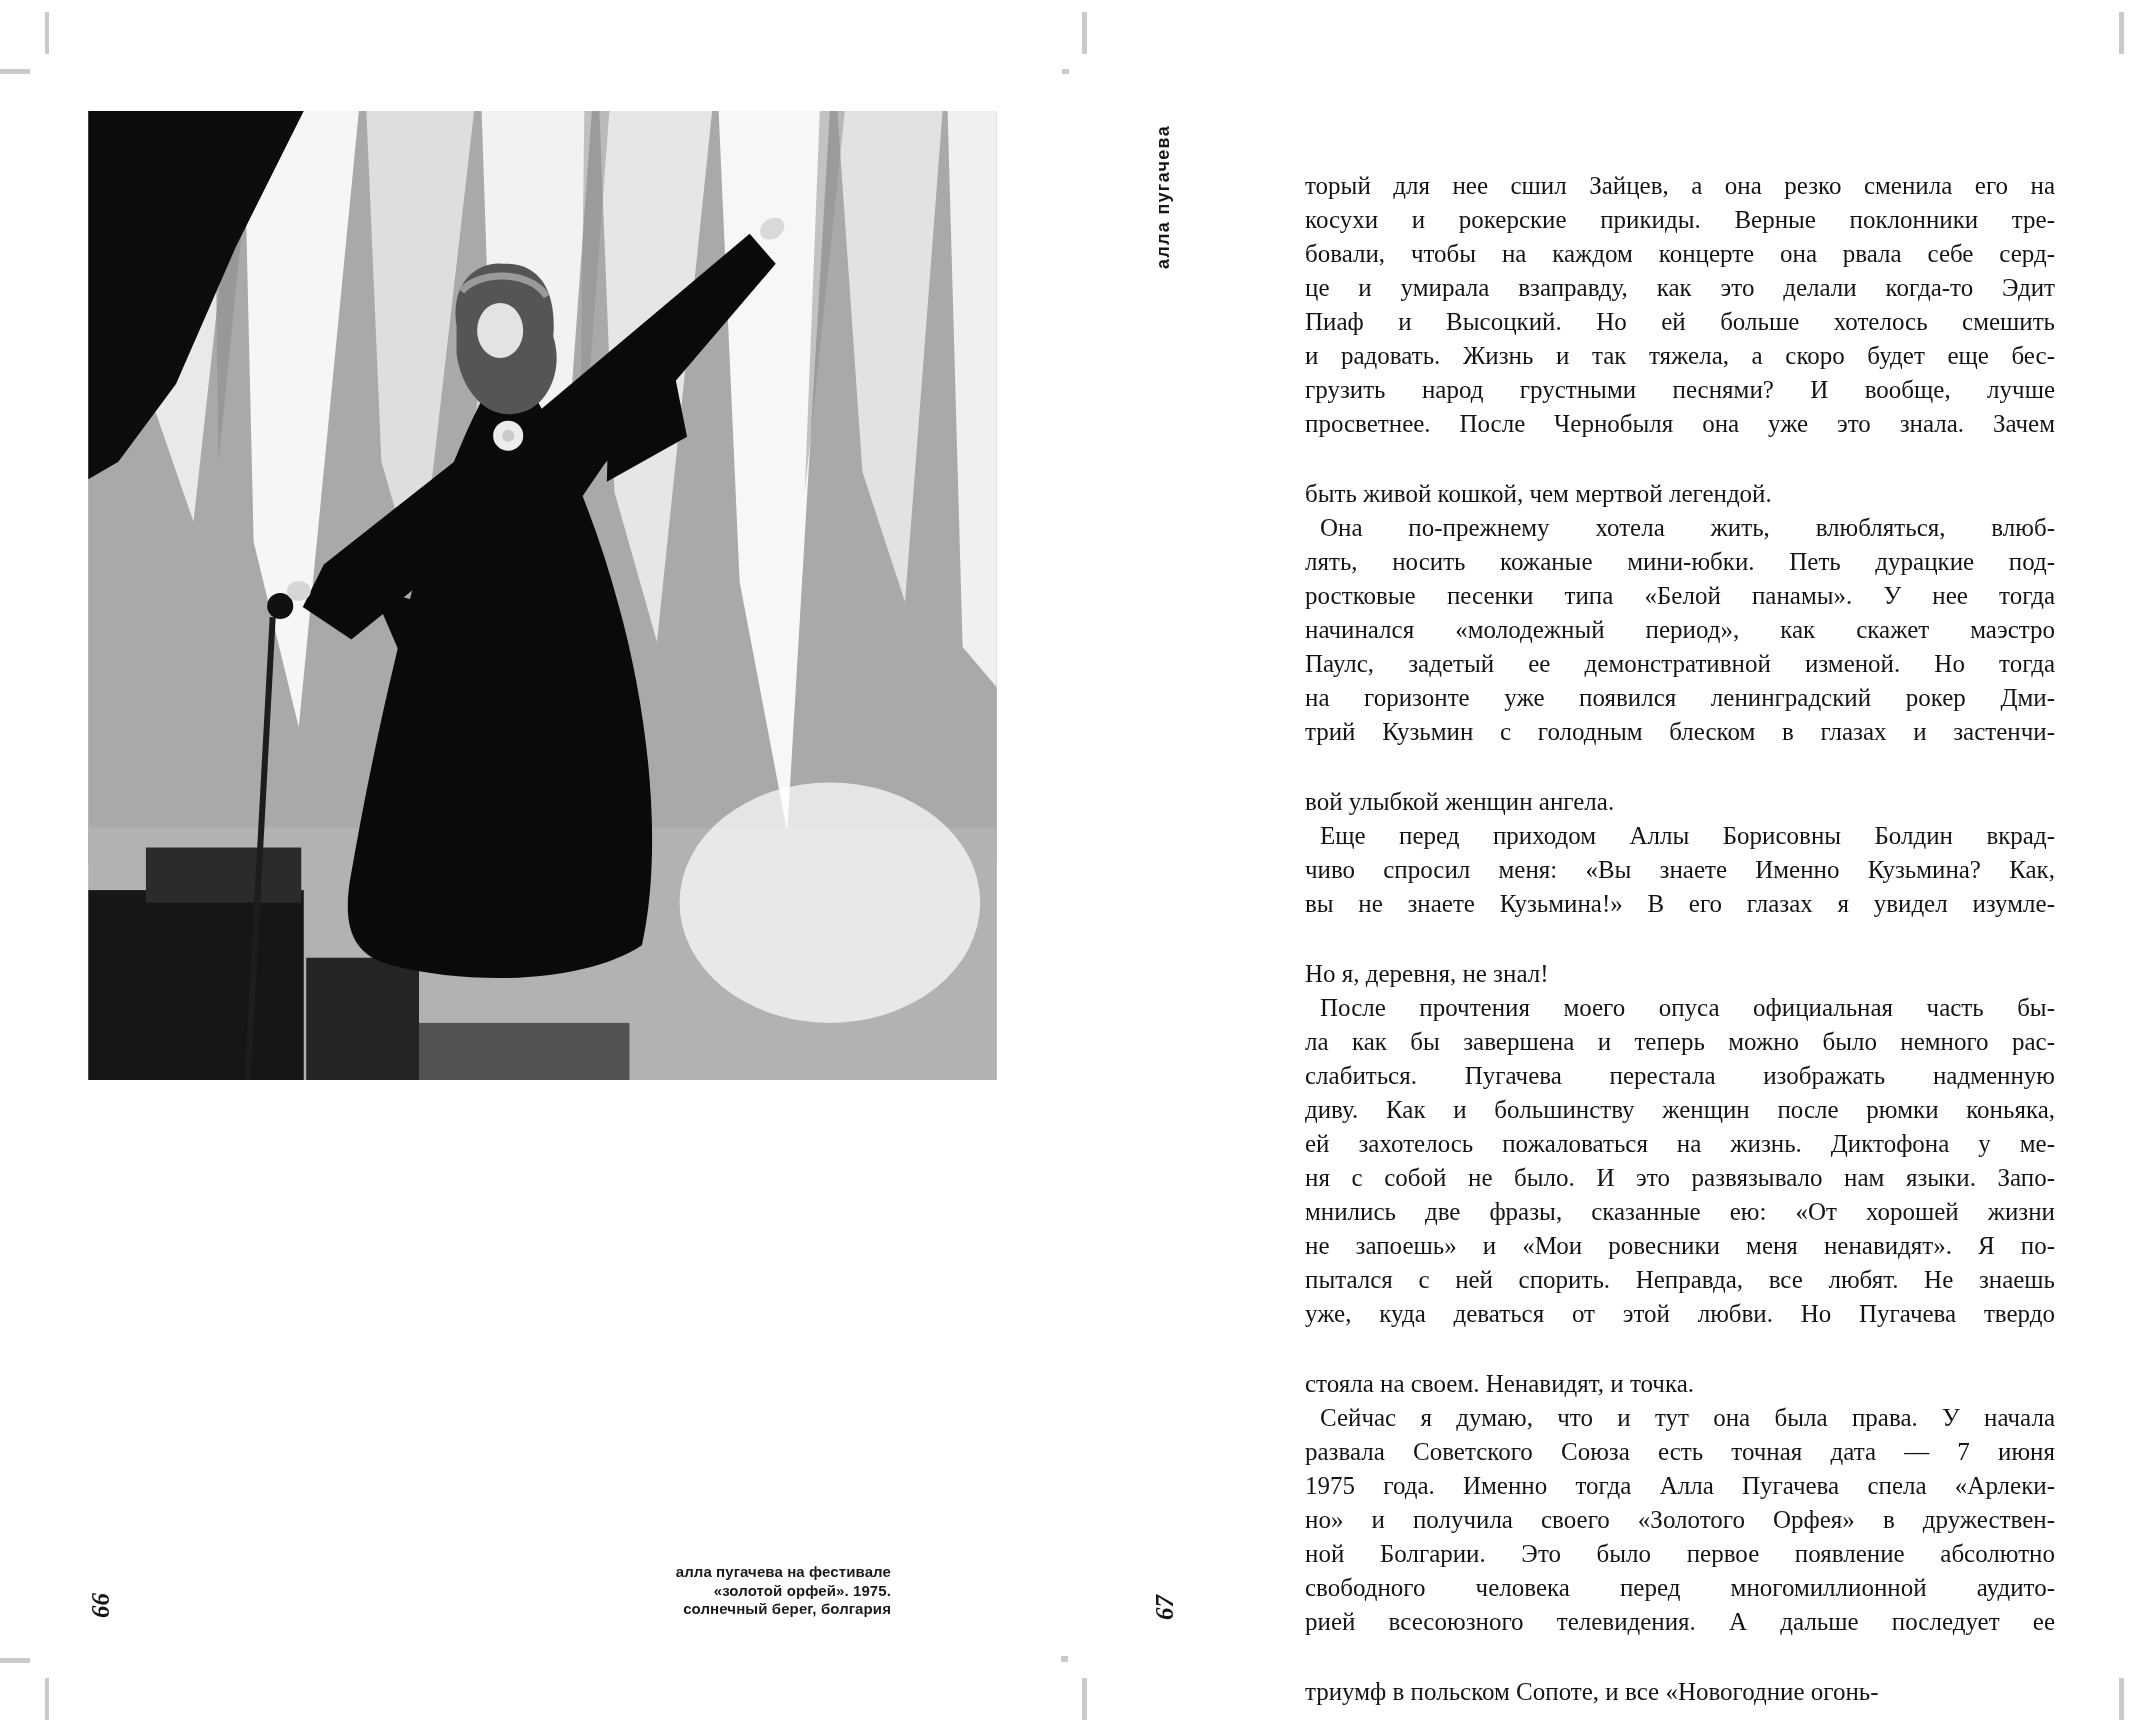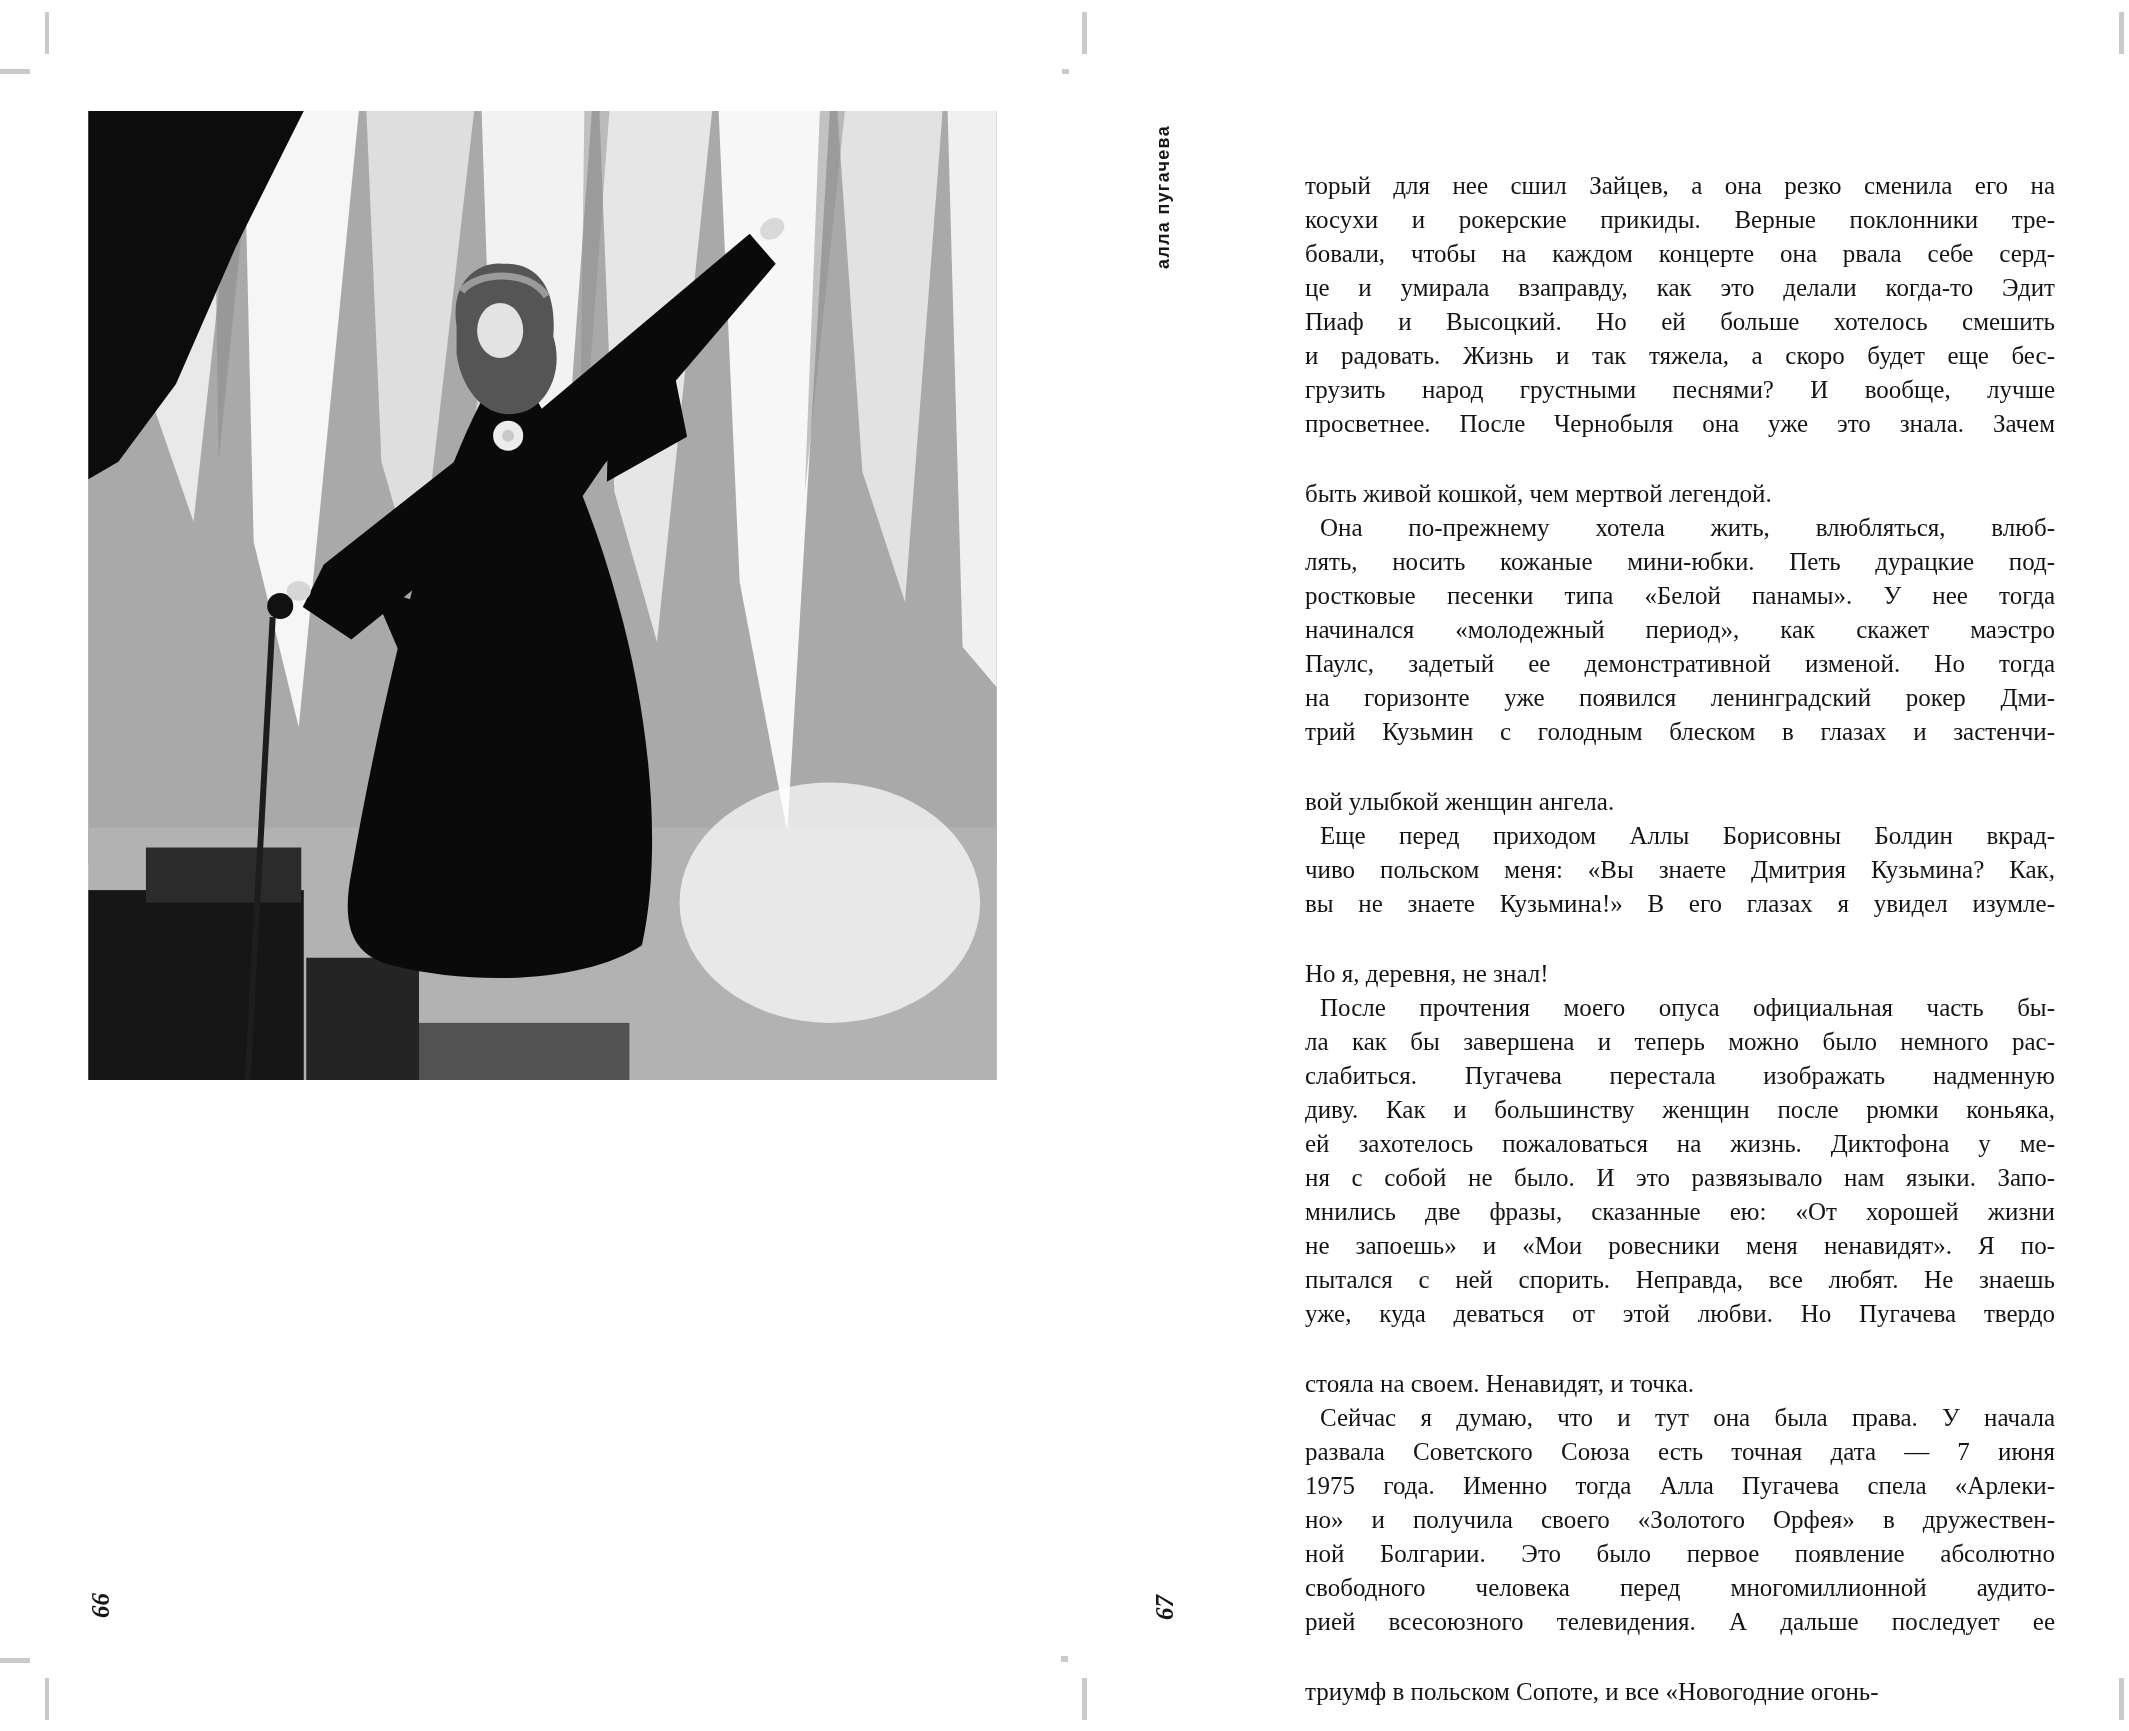--- a/index.html
+++ b/index.html
@@ -110,20 +110,25 @@
       <circle cx="838" cy="648" r="12" fill="#c9c9c9"></circle>
 
       <path d="M735,430 C720,330 790,300 825,305 C905,300 935,365 928,450
                C950,520 915,585 870,600 C800,625 745,560 735,485 Z" fill="#555555"></path>
       <path d="M745,360 C775,320 880,315 915,370" fill="none" stroke="#9a9a9a" stroke-width="14"></path>
 
       <ellipse cx="822" cy="438" rx="46" ry="55" fill="#e3e3e3"></ellipse>
     </g>
   </svg>
 
+  <div class="caption">
+      <div class="cap-line">алла пугачева на фестивале</div>
+      <div class="cap-line">«золотой орфей». 1975.</div>
+      <div class="cap-line">солнечный берег, болгария</div>
+    </div>
 
   <div class="rot pagenum" style="left:88px;top:1618px;">66</div>
 
   <div class="rot runhead" style="left:1155px;top:269px;">алла пугачева</div>
 
   <div class="body-text">
       <div class="tline">торый для нее сшил Зайцев, а она резко сменила его на</div>
       <div class="tline">косухи и рокерские прикиды. Верные поклонники тре-</div>
       <div class="tline">бовали, чтобы на каждом концерте она рвала себе серд-</div>
       <div class="tline">це и умирала взаправду, как это делали когда-то Эдит</div>
@@ -134,21 +139,21 @@
       <div class="tline para-end">быть живой кошкой, чем мертвой легендой.</div>
       <div class="tline indent">Она по-прежнему хотела жить, влюбляться, влюб-</div>
       <div class="tline">лять, носить кожаные мини-юбки. Петь дурацкие под-</div>
       <div class="tline">ростковые песенки типа «Белой панамы». У нее тогда</div>
       <div class="tline">начинался «молодежный период», как скажет маэстро</div>
       <div class="tline">Паулс, задетый ее демонстративной изменой. Но тогда</div>
       <div class="tline">на горизонте уже появился ленинградский рокер Дми-</div>
       <div class="tline">трий Кузьмин с голодным блеском в глазах и застенчи-</div>
       <div class="tline para-end">вой улыбкой женщин ангела.</div>
       <div class="tline indent">Еще перед приходом Аллы Борисовны Болдин вкрад-</div>
-      <div class="tline">чиво польском меня: «Вы знаете Дмитрия Кузьмина? Как,</div>
+      <div class="tline">чиво спросил меня: «Вы знаете Именно Кузьмина? Как,</div>
       <div class="tline">вы не знаете Кузьмина!» В его глазах я увидел изумле-</div>
       <div class="tline para-end">Но я, деревня, не знал!</div>
       <div class="tline indent">После прочтения моего опуса официальная часть бы-</div>
       <div class="tline">ла как бы завершена и теперь можно было немного рас-</div>
       <div class="tline">слабиться. Пугачева перестала изображать надменную</div>
       <div class="tline">диву. Как и большинству женщин после рюмки коньяка,</div>
       <div class="tline">ей захотелось пожаловаться на жизнь. Диктофона у ме-</div>
       <div class="tline">ня с собой не было. И это развязывало нам языки. Запо-</div>
       <div class="tline">мнились две фразы, сказанные ею: «От хорошей жизни</div>
       <div class="tline">не запоешь» и «Мои ровесники меня ненавидят». Я по-</div>

